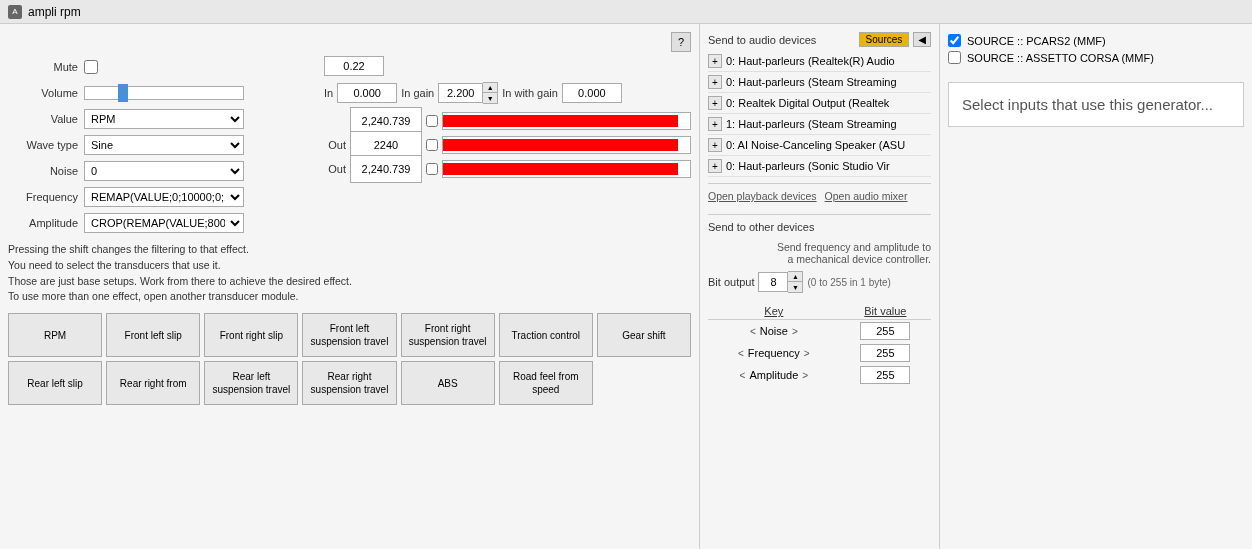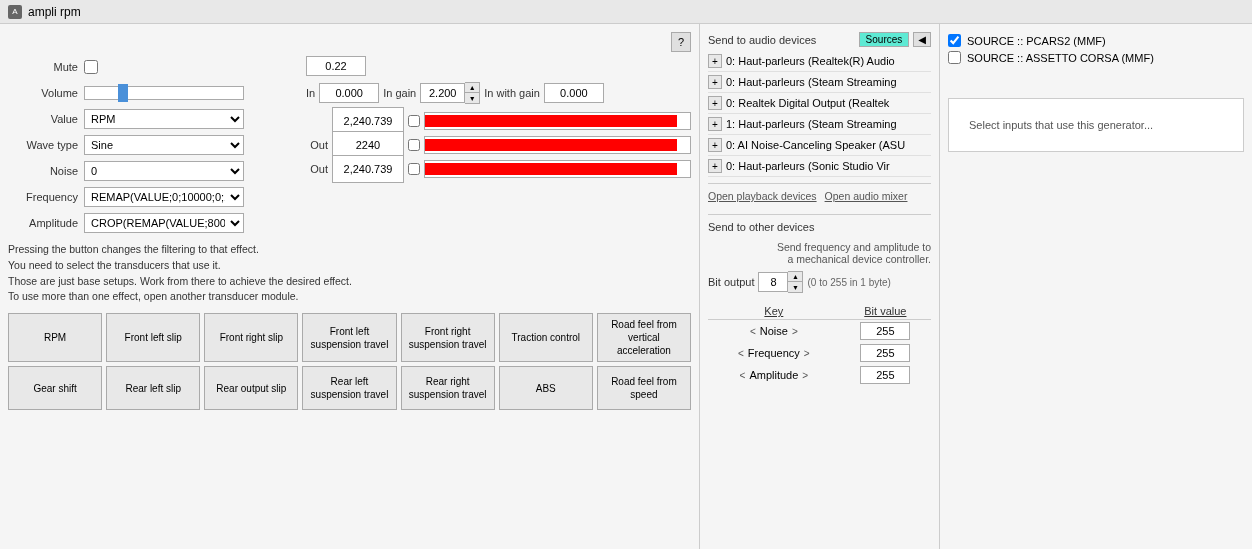--- a/index.html
+++ b/index.html
@@ -59,21 +59,21 @@
       cursor: pointer;
       font-size: 11px;
       display: flex;
       align-items: center;
       justify-content: center;
       margin-bottom: 4px;
     }
 
     .controls-area {
       display: flex;
-      gap: 8px;
+      gap: 26px;
     }
 
     .params-col {
       display: flex;
       flex-direction: column;
       gap: 4px;
       width: 290px;
     }
 
     .param-row {
@@ -407,37 +407,37 @@
       gap: 6px;
       padding: 2px 0;
       font-size: 11px;
     }
     .source-checkbox {
       width: 13px;
       height: 13px;
     }
 
     .select-inputs-label {
-      font-size: 11px;
+      font-size: 15px;
       color: #555;
-      margin-top: 32px;
-      padding: 20px;
+      margin-top: 16px;
+      padding: 13px;
       border: 1px solid #ccc;
       background: white;
     }
 
     .sources-header {
       display: flex;
       align-items: center;
       justify-content: space-between;
       margin-bottom: 4px;
     }
     .sources-btn {
       font-size: 10px;
-      background: #5eead4;
+      background: #eab308;
       border: 1px solid #aaa;
       padding: 1px 6px;
       cursor: pointer;
     }
     .arrow-btn {
       font-size: 10px;
       background: #e0e0e0;
       border: 1px solid #aaa;
       padding: 1px 4px;
       cursor: pointer;
@@ -547,37 +547,36 @@
           <input type="text" class="signal-value" value="2,240.739" style="">
           <input type="checkbox" class="checkbox-sm" style="">
           <div class="red-bar-container">
             <div class="red-bar" style="width: 95%;"></div>
           </div>
         </div>
       </div>
     </div>
 
     <div class="info-text">
-      <div>Pressing the button changes the filtering to that effect.</div>
+      <div>Pressing the shift changes the filtering to that effect.</div>
       <div>You need to select the transducers that use it.</div>
       <div>Those are just base setups. Work from there to achieve the desired effect.</div>
       <div>To use more than one effect, open another transducer module.</div>
     </div>
 
     <div class="effects-grid">
       <button class="effect-btn">RPM</button>
       <button class="effect-btn">Front left slip</button>
       <button class="effect-btn">Front right slip</button>
       <button class="effect-btn">Front left suspension travel</button>
       <button class="effect-btn">Front right suspension travel</button>
       <button class="effect-btn">Traction control</button>
-      <button class="effect-btn">Road feel from vertical acceleration</button>
       <button class="effect-btn">Gear shift</button>
       <button class="effect-btn">Rear left slip</button>
-      <button class="effect-btn">Rear output slip</button>
+      <button class="effect-btn">Rear right from</button>
       <button class="effect-btn">Rear left suspension travel</button>
       <button class="effect-btn">Rear right suspension travel</button>
       <button class="effect-btn">ABS</button>
       <button class="effect-btn">Road feel from speed</button>
     </div>
   </div>
 
   <div class="middle-panel">
     <div class="sources-header">
       <span class="section-title">Send to audio devices</span>

